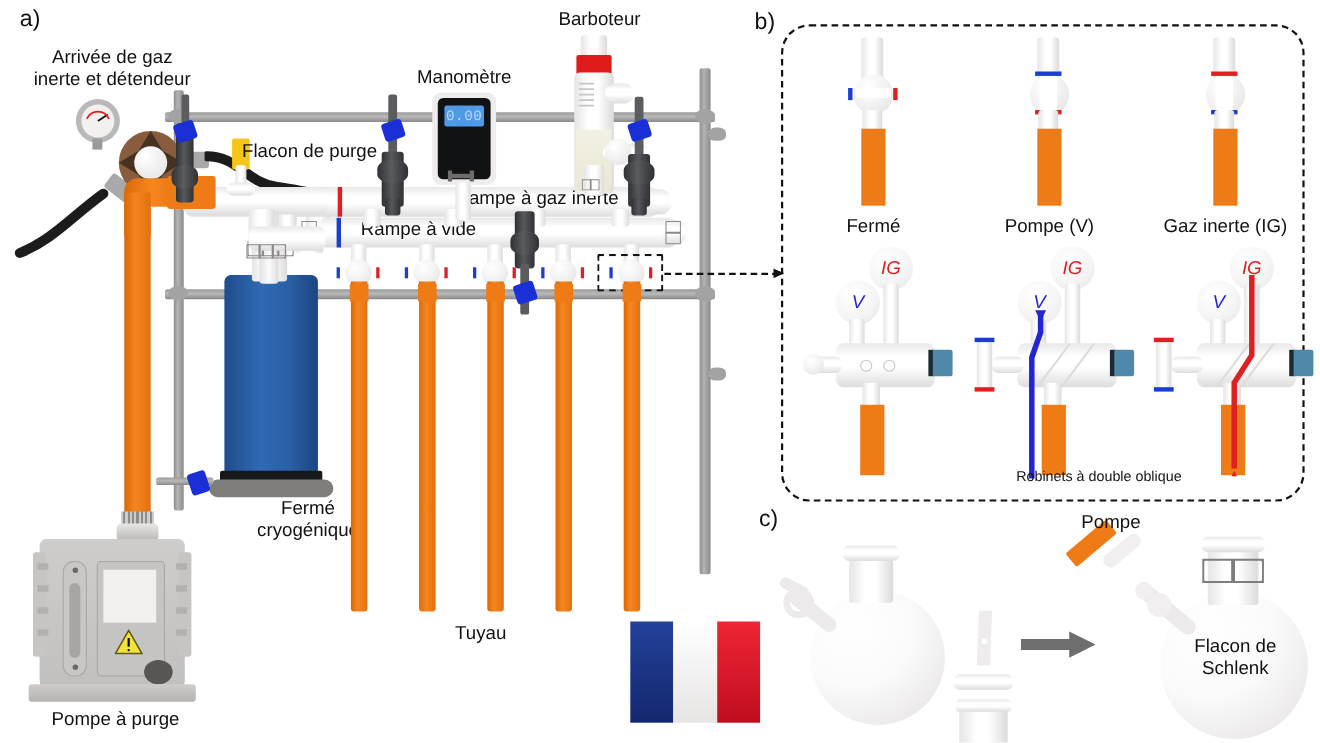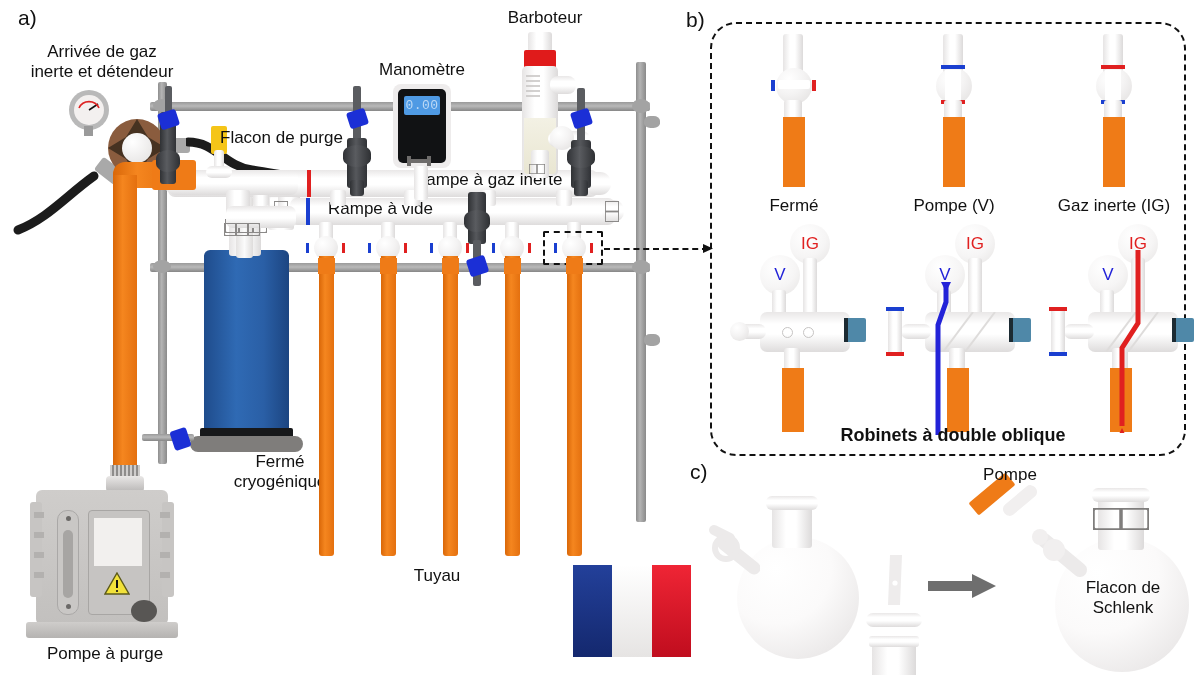--- a/index.html
+++ b/index.html
@@ -58,20 +58,21 @@
   .dashbox { position:absolute; border:2px dashed #111; border-radius:26px; }
   .dashsmall { position:absolute; border:2px dashed #111; border-radius:2px; }
 
   .arrowline { position:absolute; border-top:2px dashed #111; }
 
   .ig, .vv {
     position:absolute; border-radius:50%;
     background: radial-gradient(circle at 38% 30%, #ffffff 0%, #f6f5f5 55%, #e6e4e3 100%);
     display:flex; align-items:center; justify-content:center;
     font-size:17px;
+    font-style:italic;
   }
   .ig { color:#e02020; }
   .vv { color:#2323d8; }
 
   .flask {
     position:absolute; border-radius:50%;
     background: radial-gradient(circle at 32% 26%, #ffffff 0%, #fbfafa 45%, #eceaea 78%, #e0dedd 100%);
   }
 
   .greyarrow { position:absolute; }
@@ -470,21 +471,21 @@
       <div style="position:absolute; left:1176px; top:318px; width:18px; height:24px; background:#4f88a8; border-radius:0 2px 2px 0;"></div>
       <div class="glass-v" style="left:1112px; top:348px; width:16px; height:28px;"></div>
       <div class="tube-o" style="left:1110px; top:368px; width:22px; height:64px;"></div>
 
       <svg style="position:absolute; left:1100px; top:248px;" width="90" height="185">
         <path d="M38,2 L38,75 L22,100 L22,178" stroke="#e02020" stroke-width="5" fill="none"></path>
         <path d="M22,172 l-5,-10 l10,0 z" fill="#e02020" transform="rotate(180 22 176)"></path>
       </svg>
     </div>
 
-    <div class="lbl" style="left:818px; top:425px; width:270px; font-size:18px;font-weight:bold;">Robinets à double oblique</div>
+    <div class="lbl" style="left:864px; top:425px; width:270px; font-size:13px;">Robinets à double oblique</div>
   </div>
 
   <div>
 
     <div style="position:absolute; left:573px; top:565px; width:118px; height:92px; display:flex; box-shadow:0 0 0 0 #fff;">
       <div style="flex:1; background:linear-gradient(180deg,#23409a,#14286e);"></div>
       <div style="flex:1; background:linear-gradient(180deg,#ffffff,#e6e4e3);"></div>
       <div style="flex:1; background:linear-gradient(180deg,#ef2535,#c00d1e);"></div>
     </div>
 

